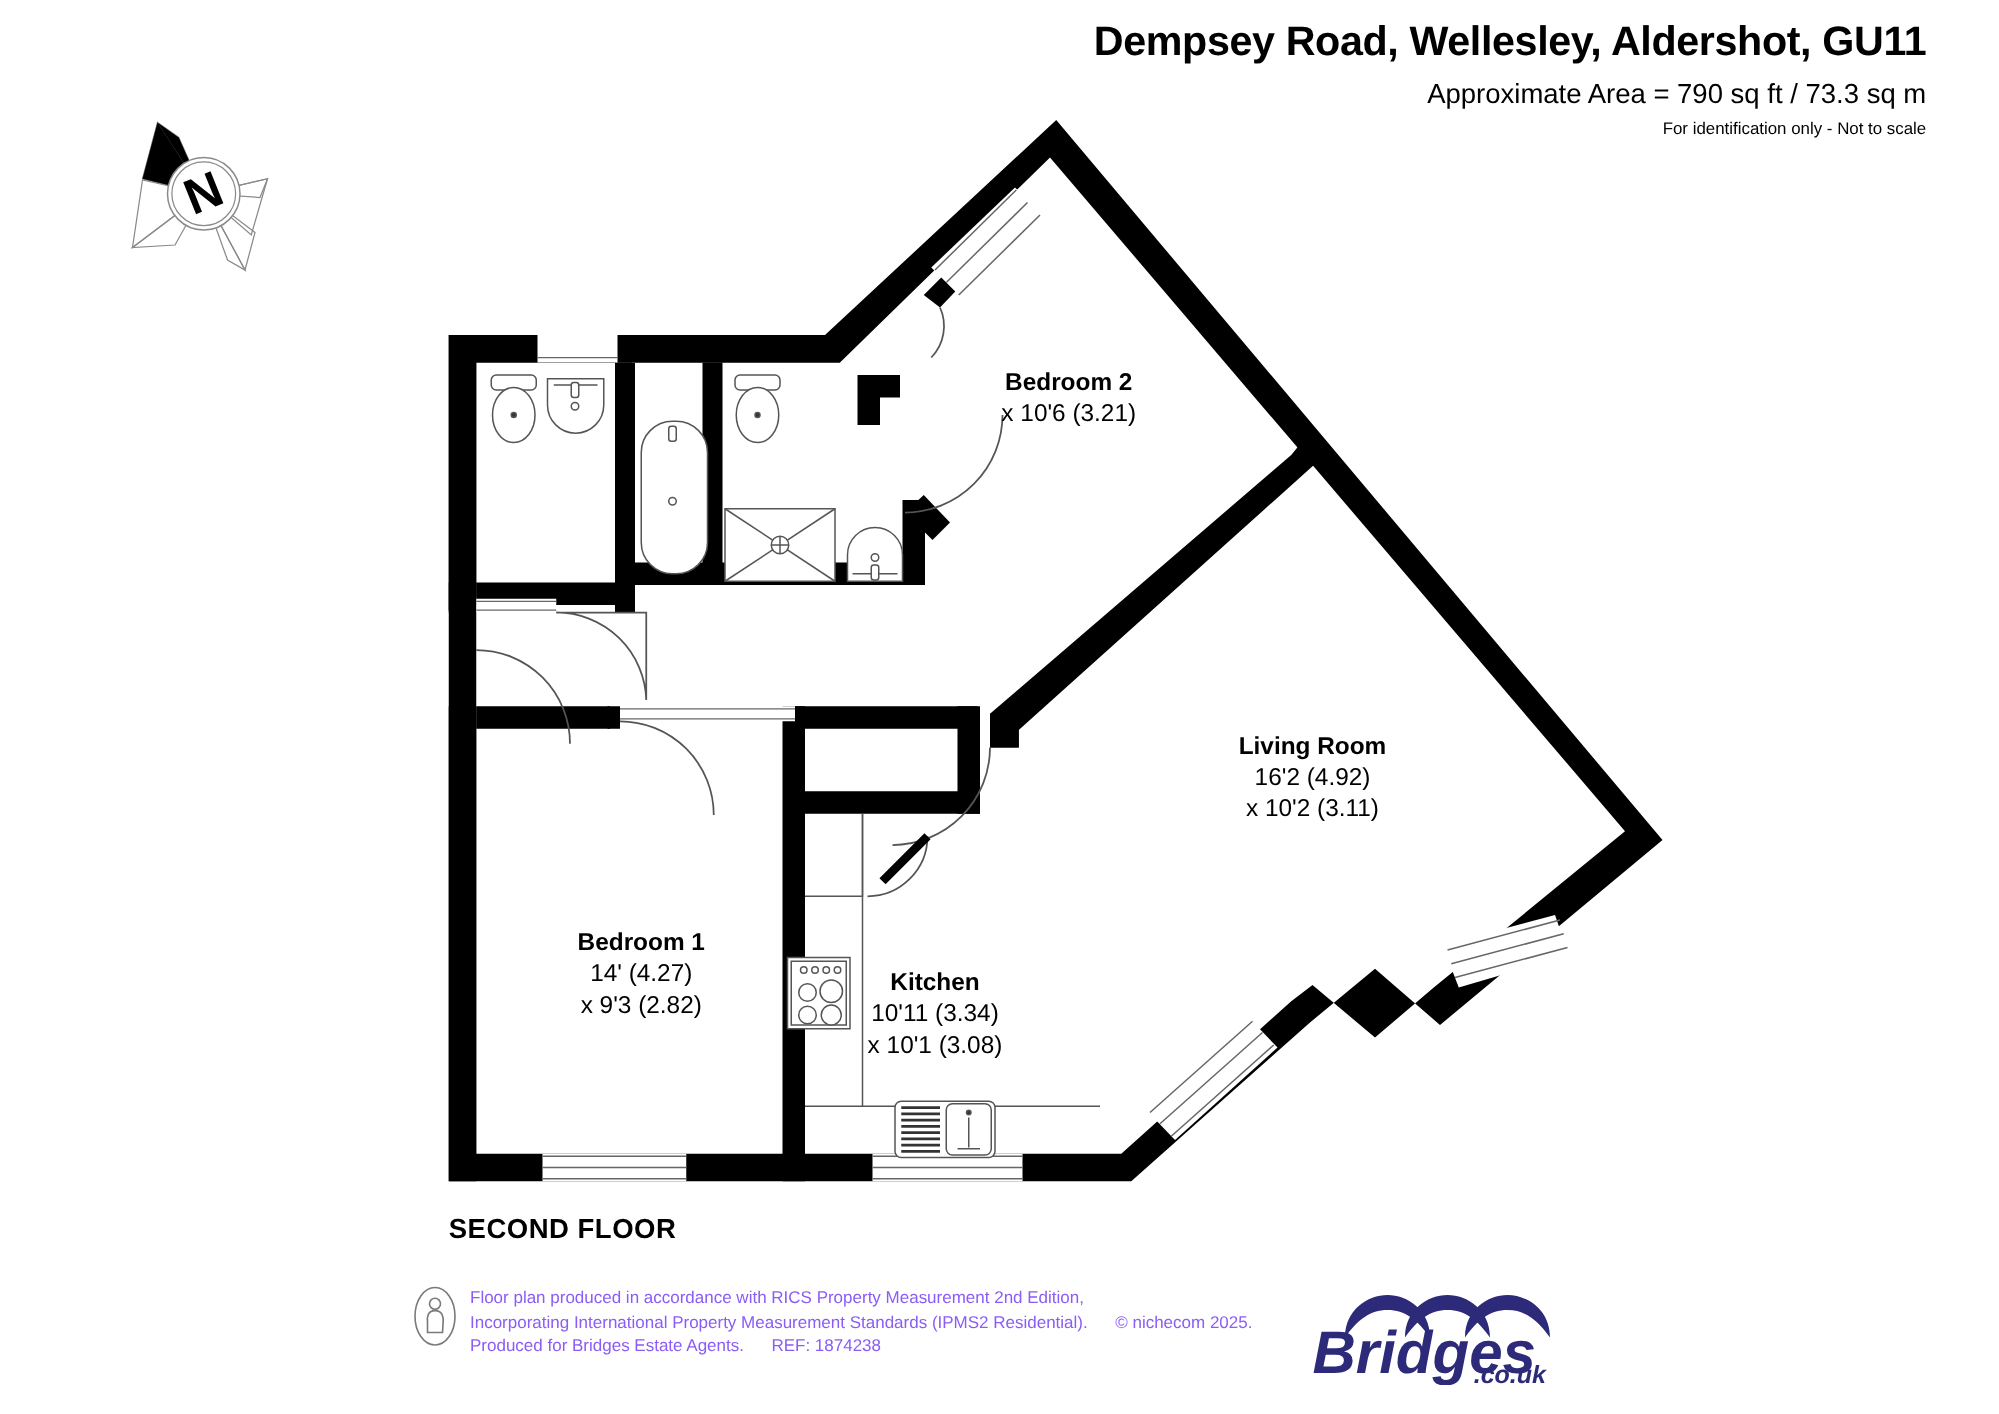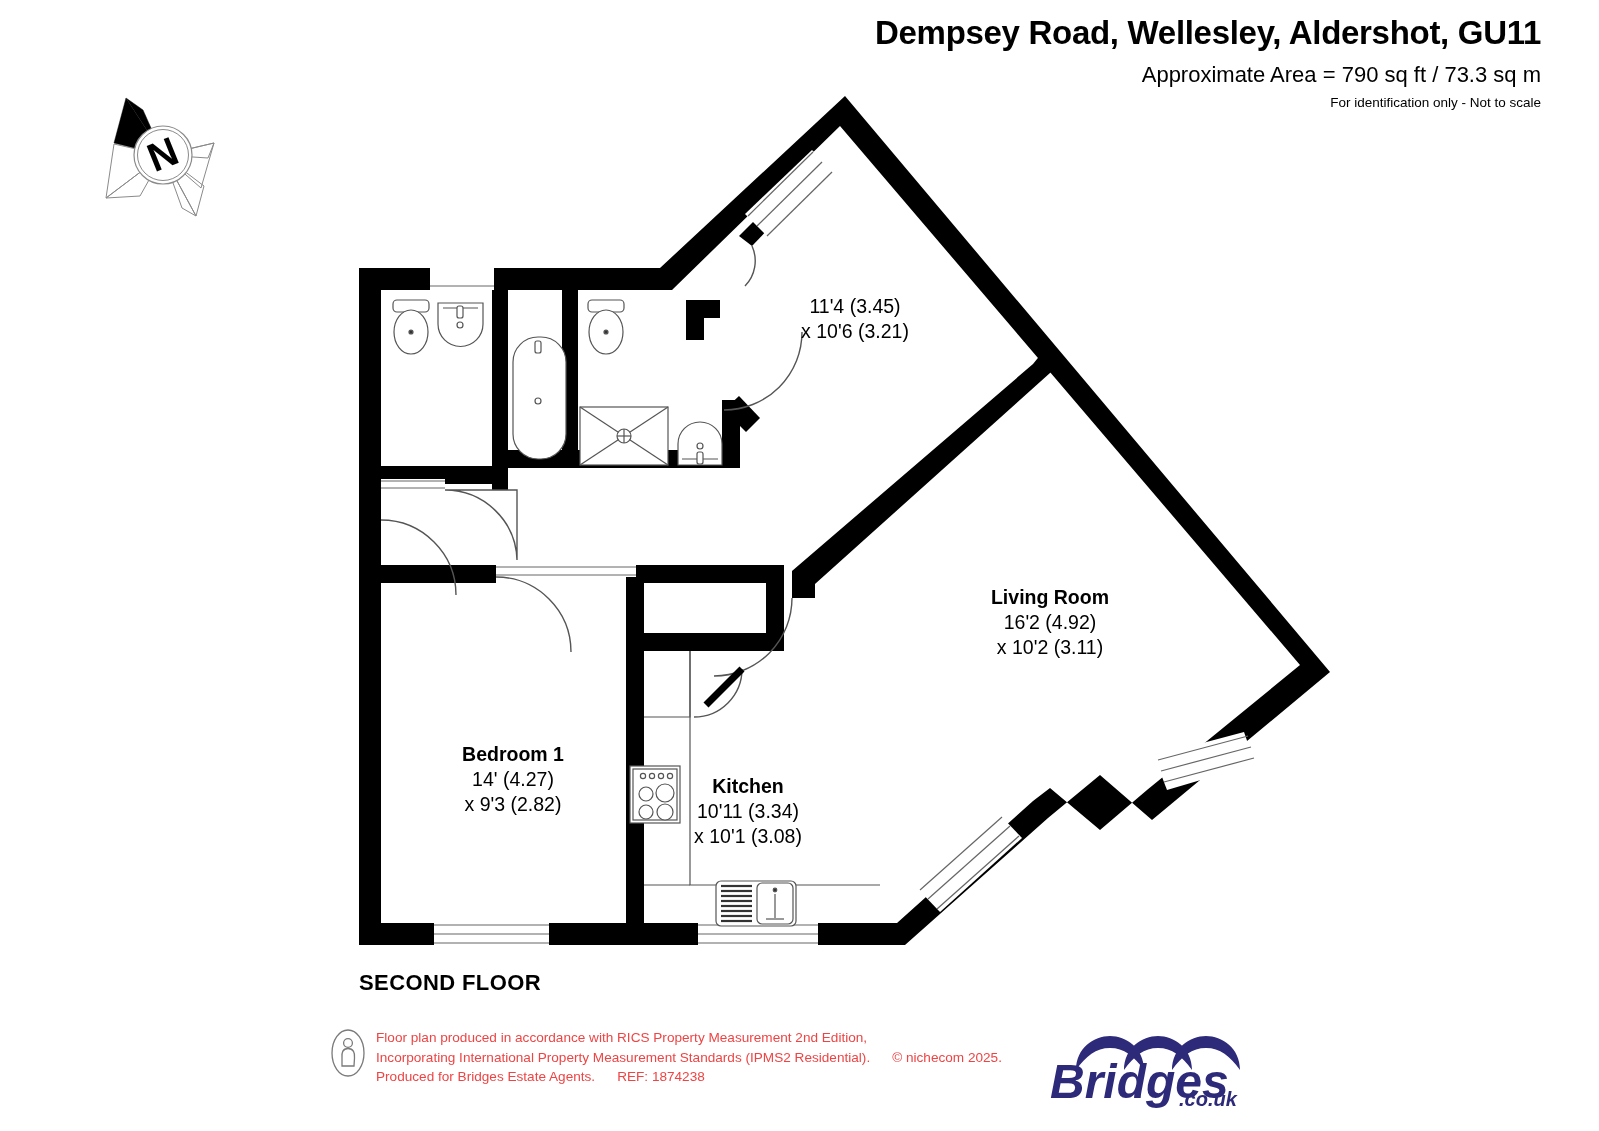--- a/index.html
+++ b/index.html
@@ -104,21 +104,21 @@
     align-items: flex-start;
   }
   #footer-icon {
     width: 36px;
     height: 50px;
     flex: 0 0 auto;
     margin-right: 10px;
   }
   #footer-text {
     font-size: 13.6px;
-    color: #ef4444;
+    color: #8b5cf6;
     line-height: 1.45;
     white-space: nowrap;
   }
   #footer-text .ftr-row { display: block; }
   #footer-text .copy { margin-left: 22px; margin-top: 22px; }
 
   
   #brand {
     position: absolute;
     left: 1036px;
@@ -380,21 +380,21 @@
       <line x1="766" y1="919" x2="784" y2="919"></line>
     </g>
 
     <g fill="none" stroke="#555555" stroke-width="1.2">
       <path d="M 690,651 L 690,717 L 644,717"></path>
     </g>
   </g>
 </svg>
 
 <div class="room-label" id="label-bedroom2">
-  <span class="rm-dim">11'4 (3.45)</span>
+  <span class="rm-name">Bedroom 2</span>
   <span class="rm-dim">x 10'6 (3.21)</span>
 </div>
 
 <div class="room-label" id="label-livingroom">
   <span class="rm-name">Living Room</span>
   <span class="rm-dim">16'2 (4.92)</span>
   <span class="rm-dim">x 10'2 (3.11)</span>
 </div>
 
 <div class="room-label" id="label-bedroom1">

